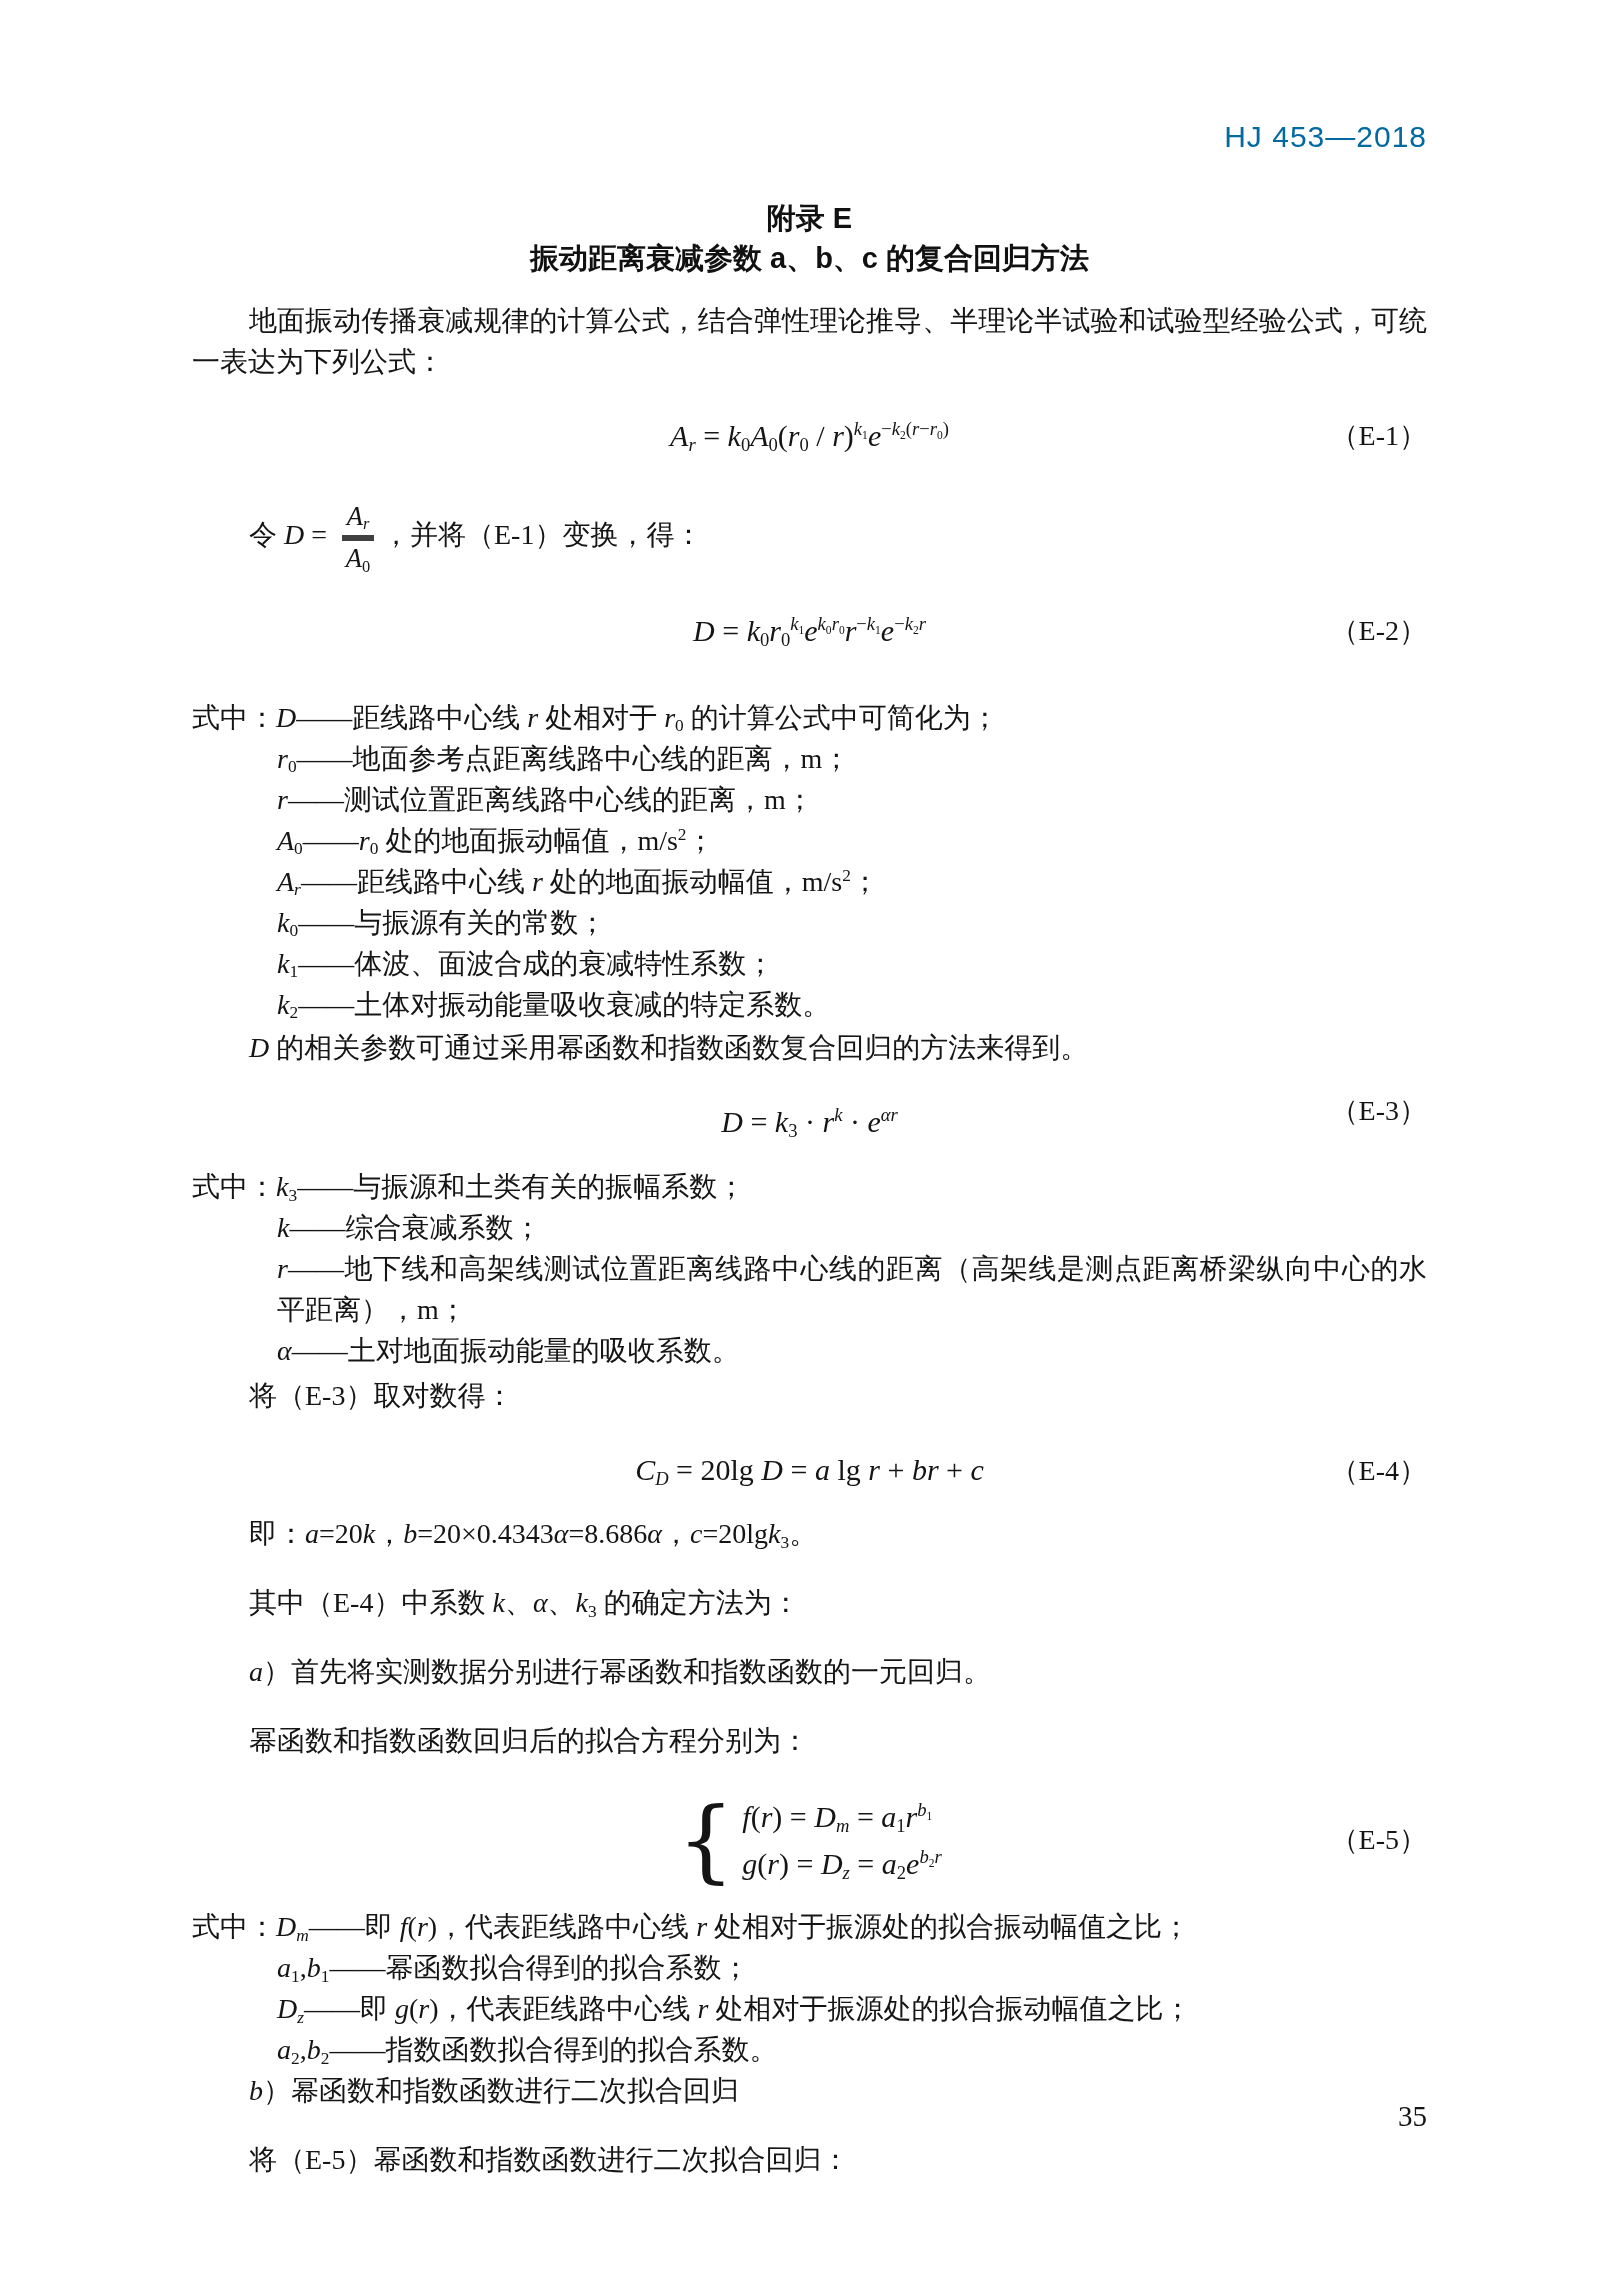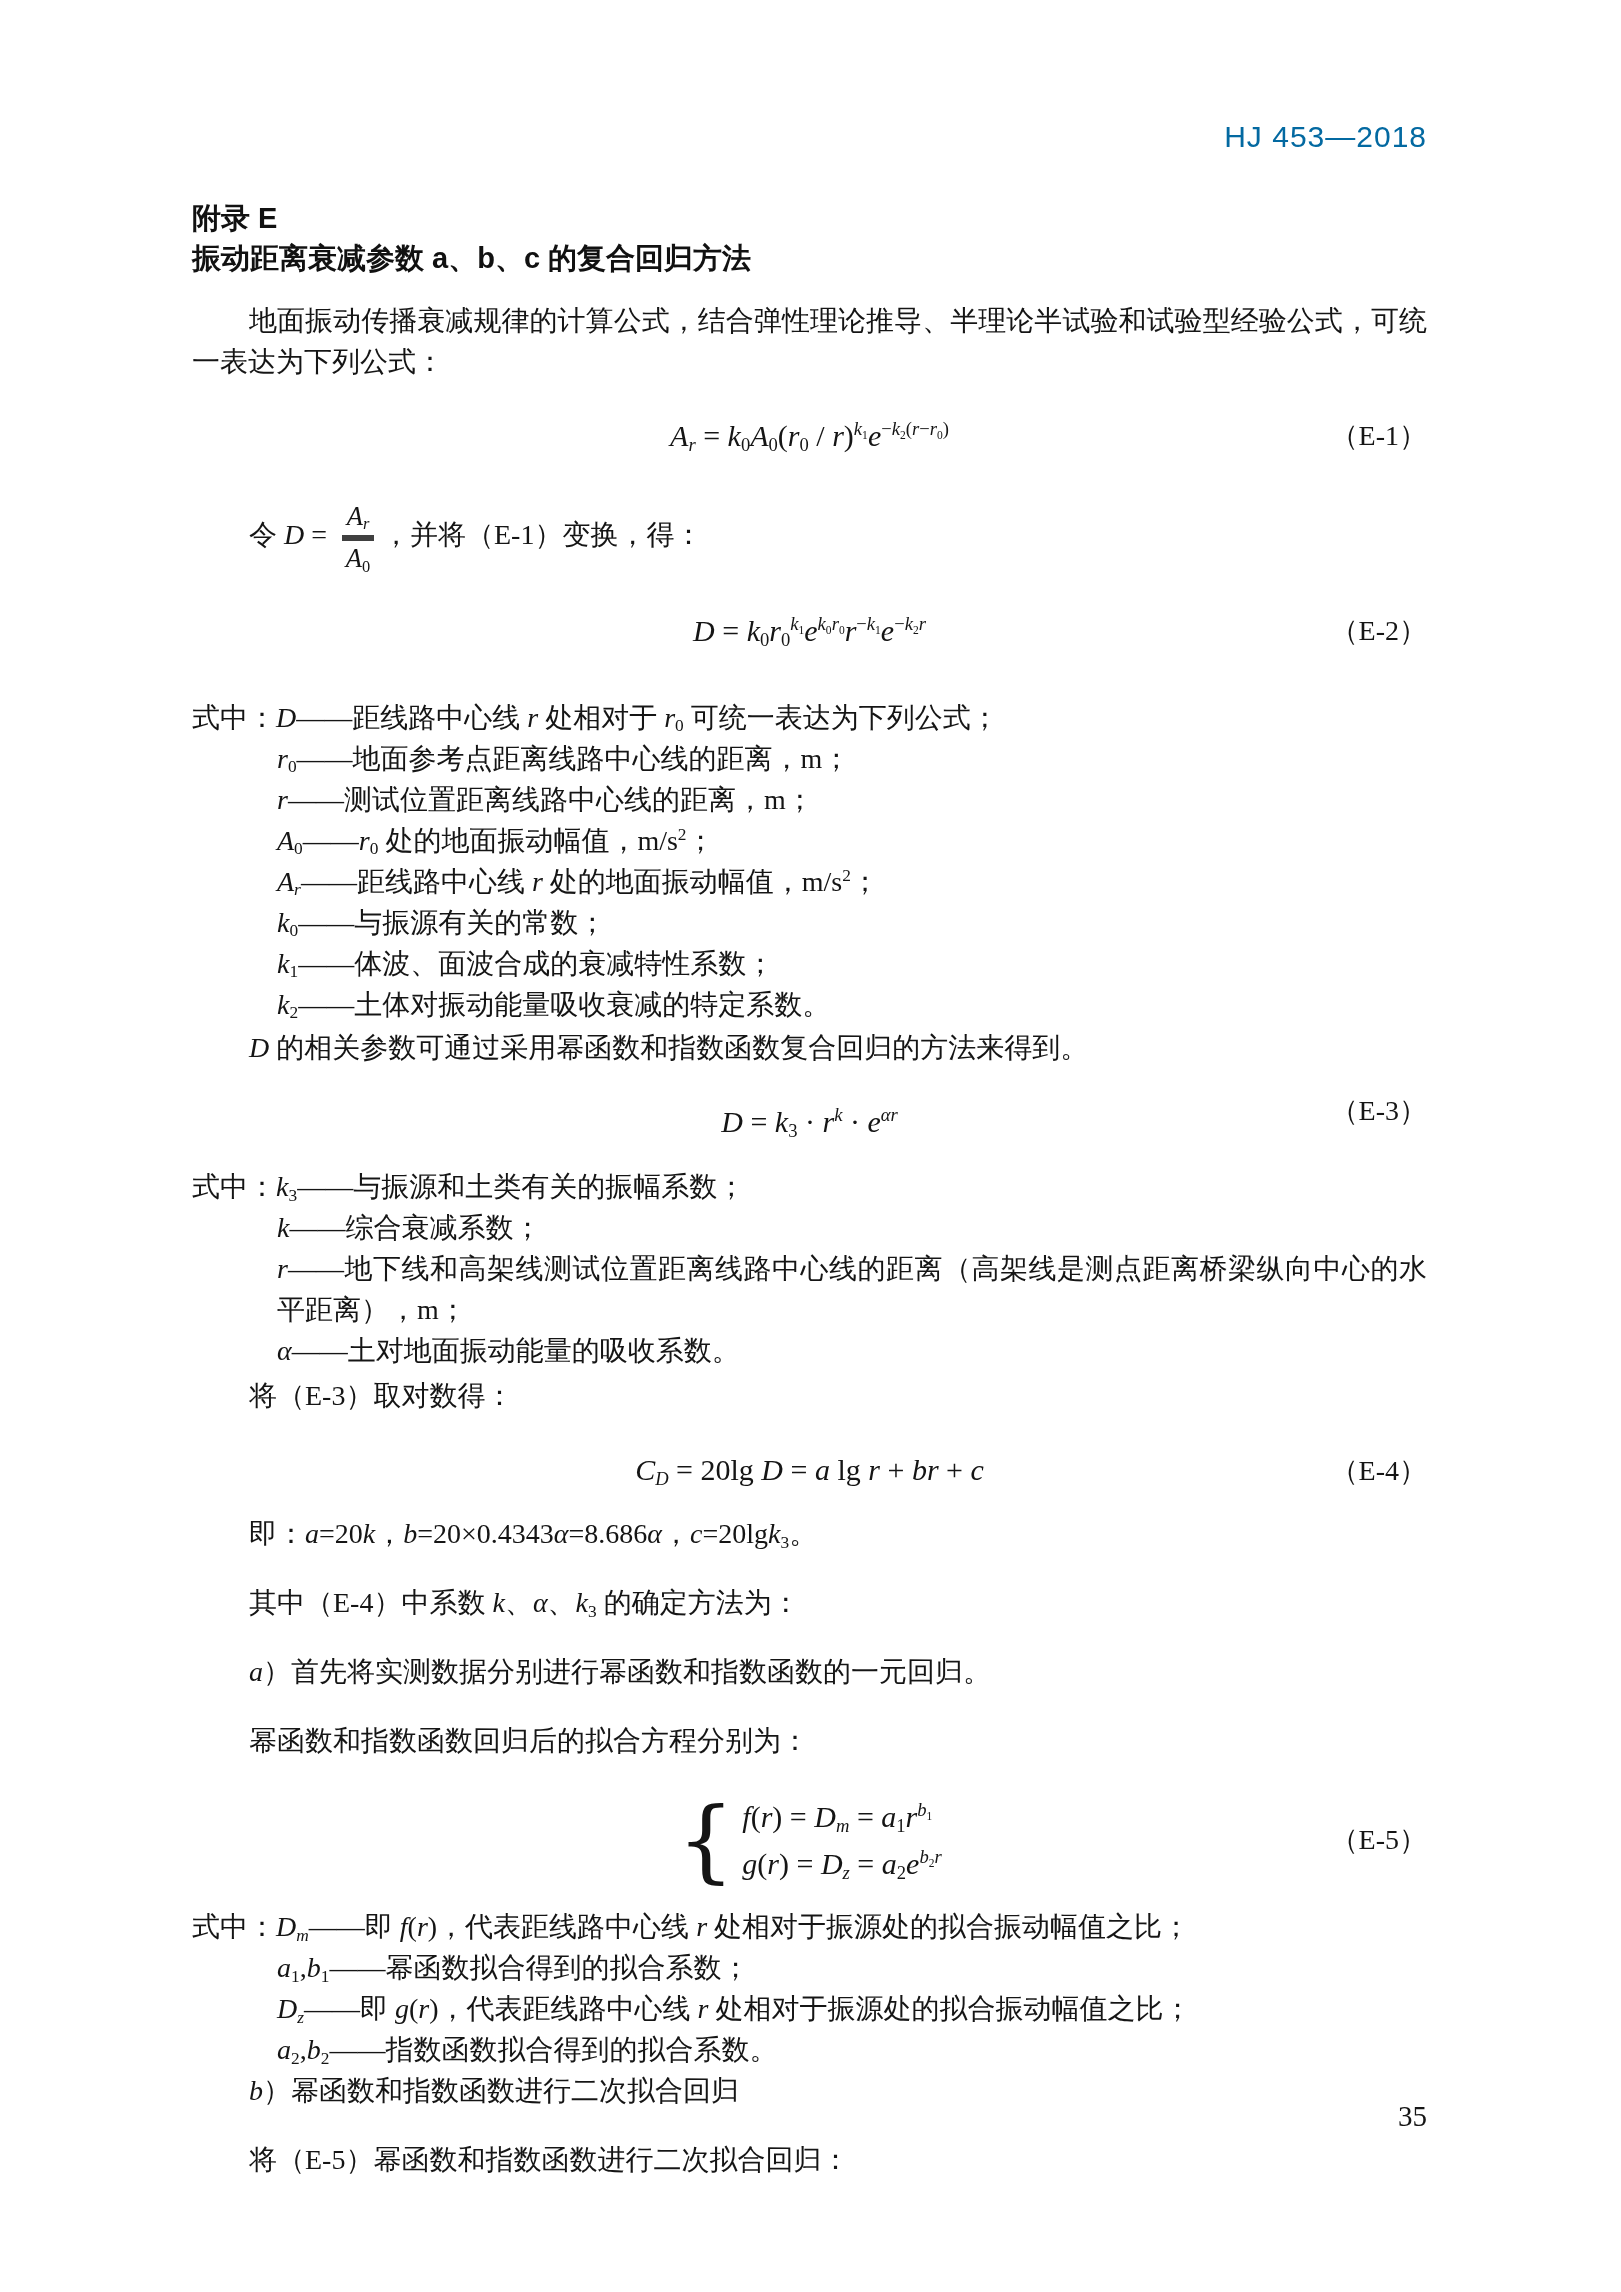--- a/index.html
+++ b/index.html
@@ -20,20 +20,21 @@
     padding-top:116px;
     text-align:right;
     font-family:"Liberation Sans","DejaVu Sans",sans-serif;
     font-size:30px;
     letter-spacing:1px;
     line-height:41px;
     color:#0369a1;
   }
   .title-block{
     margin-top:41px;
+    text-align:center;
     font-family:"Liberation Sans","DejaVu Sans",sans-serif;
     font-weight:bold;
     font-size:29px;
     line-height:40px;
     color:#111;
   }
   .para{
     line-height:41px;
     text-align:justify;
   }
@@ -132,21 +133,21 @@
       <span><span>令 </span><span class="it">D</span><span> = </span><span class="frac"><span class="fnum"><span class="it">A</span><sub><span class="it">r</span></sub></span><span class="fden"><span class="it">A</span><sub><span>0</span></sub></span></span><span>，并将（E-1）变换，得：</span></span>
     </div>
 
     <div class="formula-row row-e2">
       <span class="math"><span class="it">D</span><span> = </span><span class="it">k</span><sub><span>0</span></sub><span class="it">r</span><sub><span>0</span></sub><sup><span class="it">k</span><sub><span>1</span></sub></sup><span class="it">e</span><sup><span class="it">k</span><sub><span>0</span></sub><span class="it">r</span><sub><span>0</span></sub></sup><span class="it">r</span><sup><span>−</span><span class="it">k</span><sub><span>1</span></sub></sup><span class="it">e</span><sup><span>−</span><span class="it">k</span><sub><span>2</span></sub><span class="it">r</span></sup></span>
       <span class="formula-label">（E-2）</span>
     </div>
 
     <div class="def-list d-top42">
       <div class="def-item">
-        <span class="def-prefix">式中：</span><span class="def-term"><span class="it">D</span></span><span class="def-dash">——</span><span class="def-desc"><span>距线路中心线 </span><span class="it">r</span><span> 处相对于 </span><span class="it">r</span><sub><span>0</span></sub><span> 可统一表达为下列公式；</span></span>
+        <span class="def-prefix">式中：</span><span class="def-term"><span class="it">D</span></span><span class="def-dash">——</span><span class="def-desc"><span>距线路中心线 </span><span class="it">r</span><span> 处相对于 </span><span class="it">r</span><sub><span>0</span></sub><span> 的计算公式中可简化为；</span></span>
       </div>
       <div class="def-item cont">
         <span class="def-term"><span class="it">r</span><sub><span>0</span></sub></span><span class="def-dash">——</span><span class="def-desc"><span>地面参考点距离线路中心线的距离，m；</span></span>
       </div>
       <div class="def-item cont">
         <span class="def-term"><span class="it">r</span></span><span class="def-dash">——</span><span class="def-desc"><span>测试位置距离线路中心线的距离，m；</span></span>
       </div>
       <div class="def-item cont">
         <span class="def-term"><span class="it">A</span><sub><span>0</span></sub></span><span class="def-dash">——</span><span class="def-desc"><span class="it">r</span><sub><span>0</span></sub><span> 处的地面振动幅值，m/s</span><sup><span>2</span></sup><span>；</span></span>
       </div>

